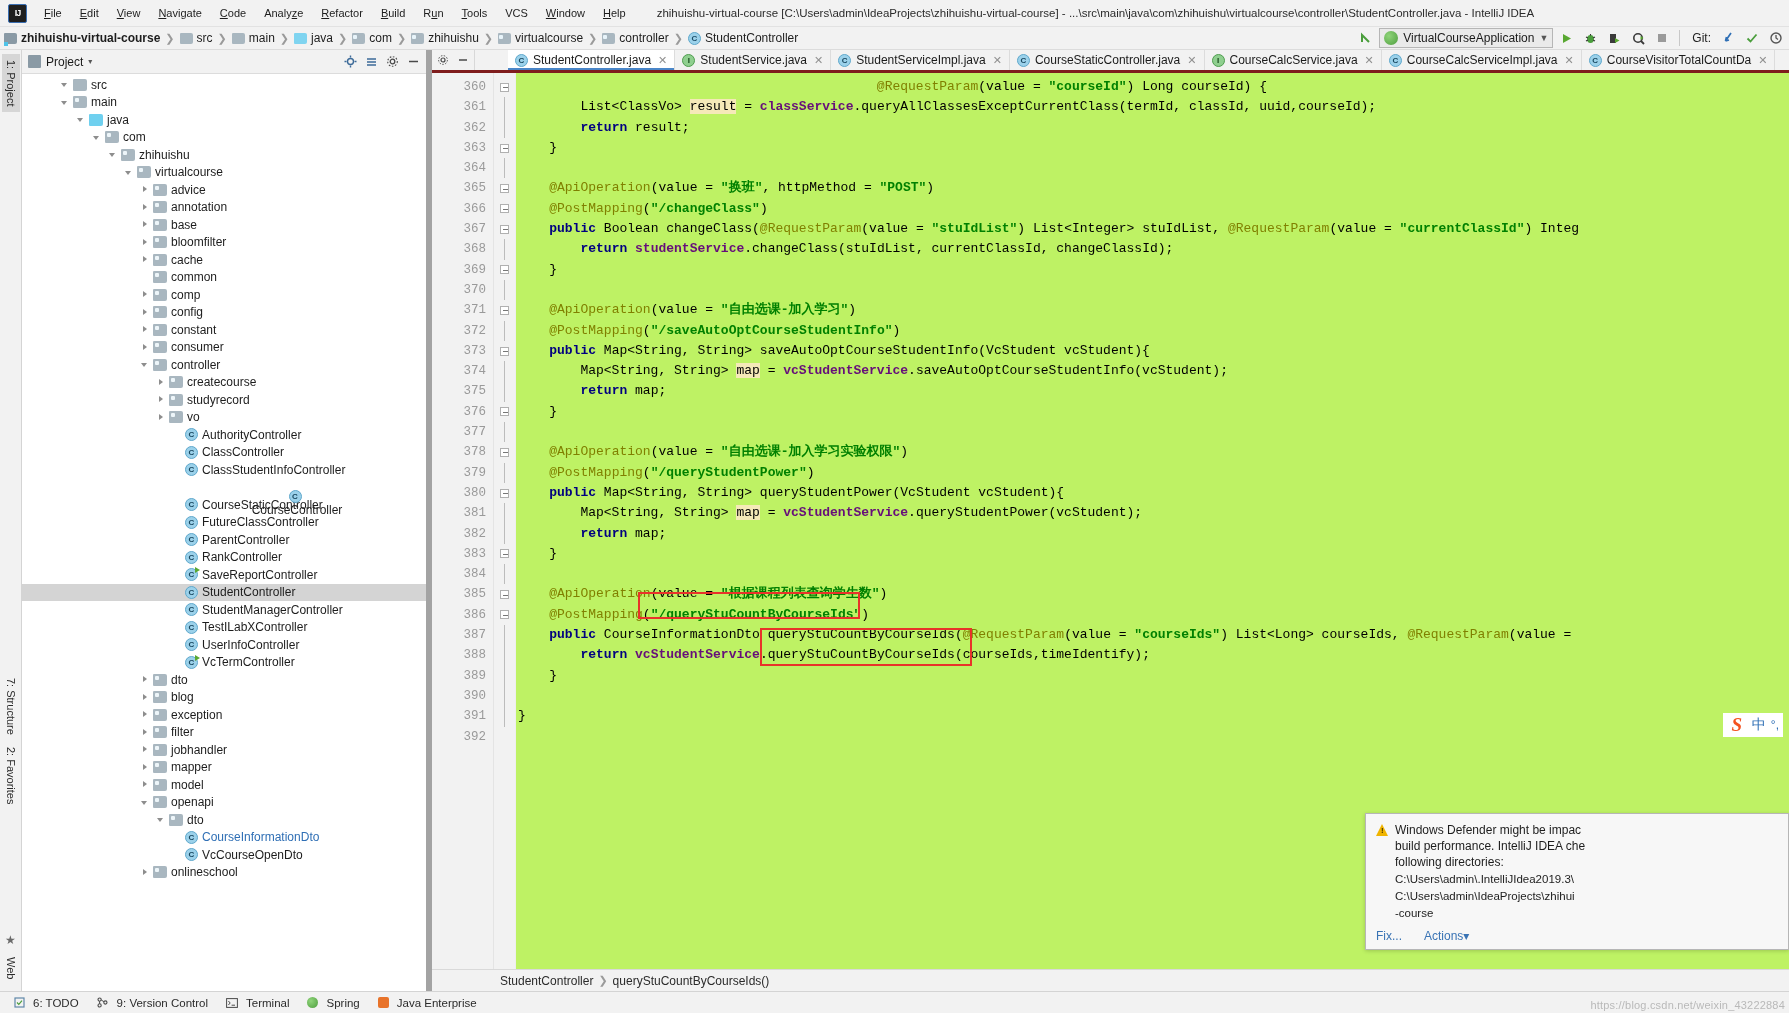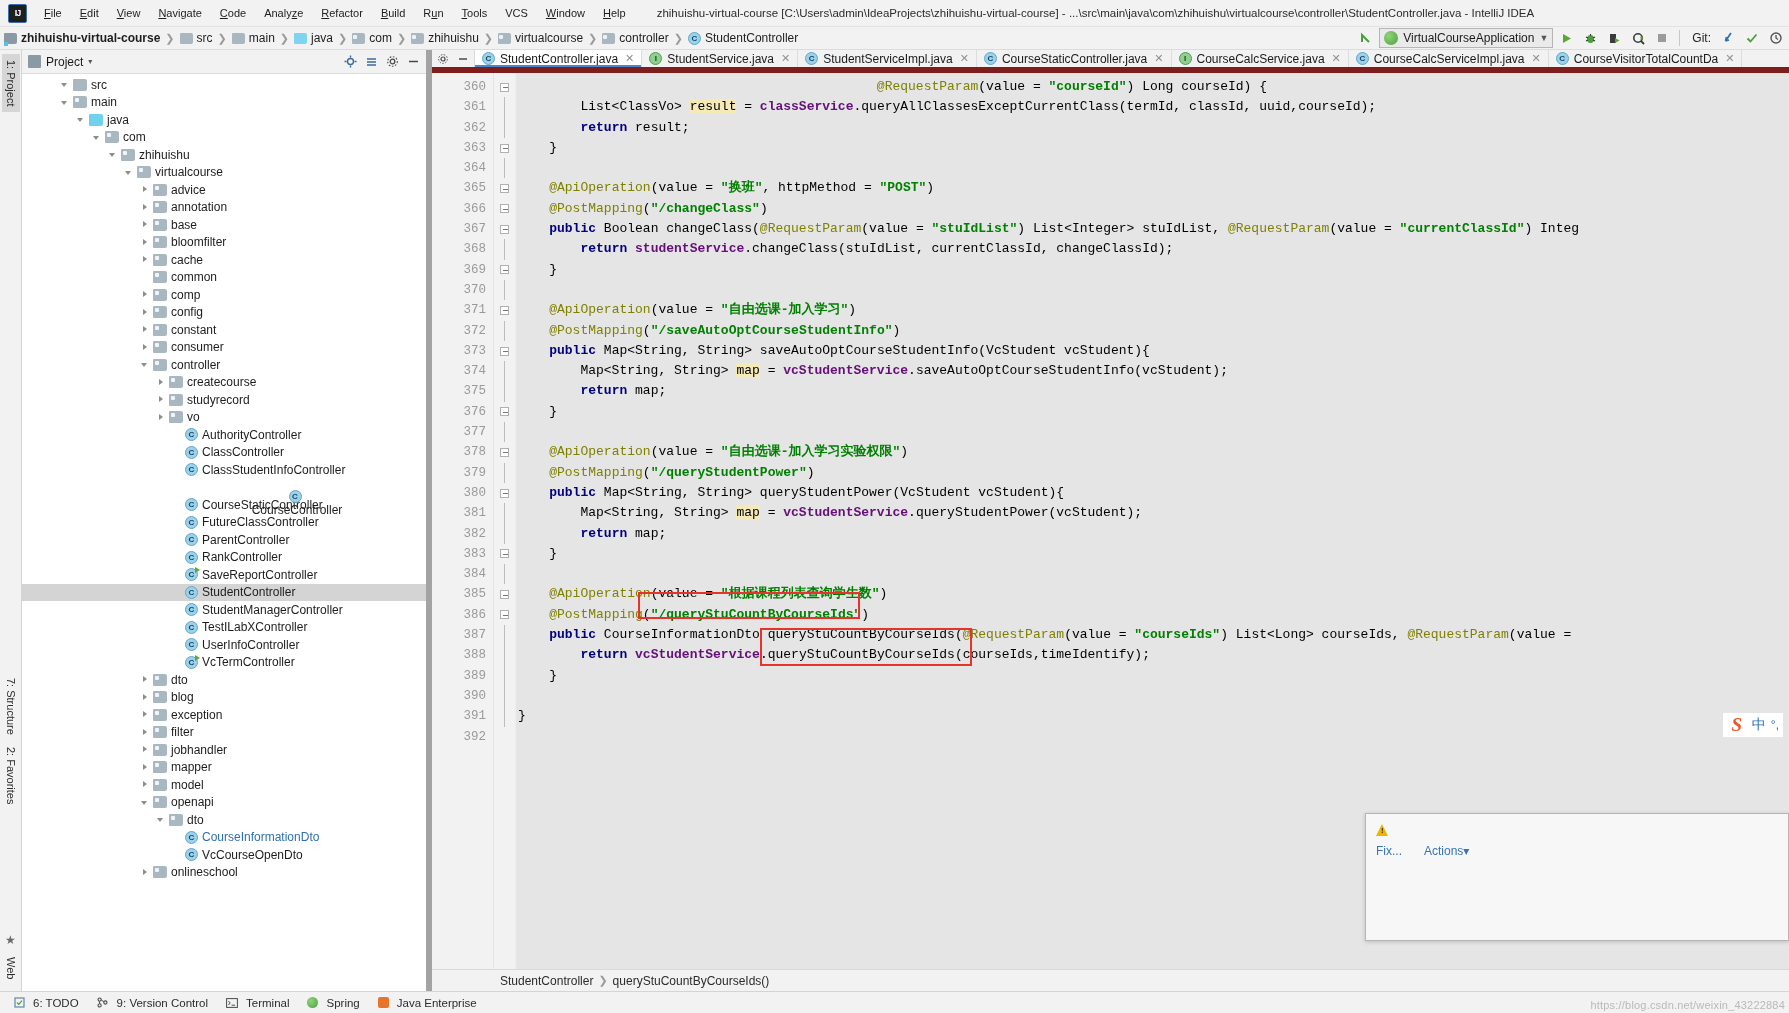--- a/index.html
+++ b/index.html
@@ -152,39 +152,39 @@
   .tico.cls.run:before{
     content:""; position:absolute; right:-3px; top:-2px;
     border-left:5px solid #59a832; border-top:3px solid transparent; border-bottom:3px solid transparent;
   }
   .tname{ font-size:12px; }
 
   
   .editor-col{ flex:1; display:flex; flex-direction:column; min-width:0; background:#fff;}
   .tabstrip{
     height:23px; display:flex; align-items:stretch; background:#f2f2f2;
-    border-bottom:6px solid #7f1d1d; flex:none; overflow:hidden;
+    border-bottom:3px solid #7f1d1d; flex:none; overflow:hidden;gap:33px;
   }
   .tab-tools{display:flex;align-items:center;padding:0 3px;gap:4px;border-right:1px solid #d8d8d8;}
   .tab-tools .tb{width:16px;height:16px;display:flex;align-items:center;justify-content:center;font-size:11px;color:#4a4a4a;cursor:default;}
   .tab{
     display:flex;align-items:center;padding:0 7px;gap:5px;
     border-right:1px solid #dcdcdc; white-space:nowrap; font-size:12px; cursor:default;
     background:#f2f2f2; position:relative;
   }
   .tab.active{ background:#ffffff; }
   .tab.active:after{content:"";position:absolute;left:0;right:0;bottom:0;height:2px;background:#4a86c8;}
   .tab .x{ color:#909090; font-size:11px; margin-left:2px;}
   .tab-ico{width:13px;height:13px;border-radius:50%;background:#9bd1ea;border:1px solid #5fa8cc;flex:none;position:relative;}
   .tab-ico:after{content:"C";position:absolute;inset:0;font-size:8px;color:#17465e;display:flex;align-items:center;justify-content:center;font-weight:bold;}
   .tab-ico.iface{background:#8fcf8f;border-color:#4f9e4f;}
   .tab-ico.iface:after{content:"I";color:#16461a;}
 
   .code-area{
-    flex:1; display:flex; min-height:0; position:relative; background:#e5e5e5; overflow:hidden;
+    flex:1; display:flex; min-height:0; position:relative; background:#bef264; overflow:hidden;
   }
   .gutter{
     width:62px; background:#f2f2f2; flex:none; border-right:1px solid #e4e4e4;
     font-family:"Liberation Mono", monospace; font-size:12.5px; color:#9a9a9a;
     text-align:right; padding-top:4px; position:relative;
   }
   .gline{height:20.3px;line-height:20.3px;padding-right:7px;}
   .foldcol{
     width:22px;background:#f2f2f2;flex:none;padding-top:4px;position:relative;border-right:1px solid #eee;
   }
@@ -884,20 +884,28 @@
 
         <div class="ime">
           <span class="sogou"></span>
           <span class="ime-cn">中</span>
           <span class="ime-dot">°,</span>
         </div>
 
         <div class="balloon">
           <div class="row1">
             <span class="warn-ico"></span>
+            <div class="txt">
+              <div>Windows Defender might be impac</div>
+              <div>build performance. IntelliJ IDEA che</div>
+              <div>following directories:</div>
+              <div class="paths">C:\Users\admin\.IntelliJIdea2019.3\</div>
+              <div class="paths">C:\Users\admin\IdeaProjects\zhihui</div>
+              <div class="paths">-course</div>
+            </div>
           </div>
           <div class="acts">
             <a>Fix...</a>
             <a><span>Actions</span><span>▾</span></a>
           </div>
         </div>
       </div>
 
       <div class="editor-crumb">
         <span>StudentController</span>

